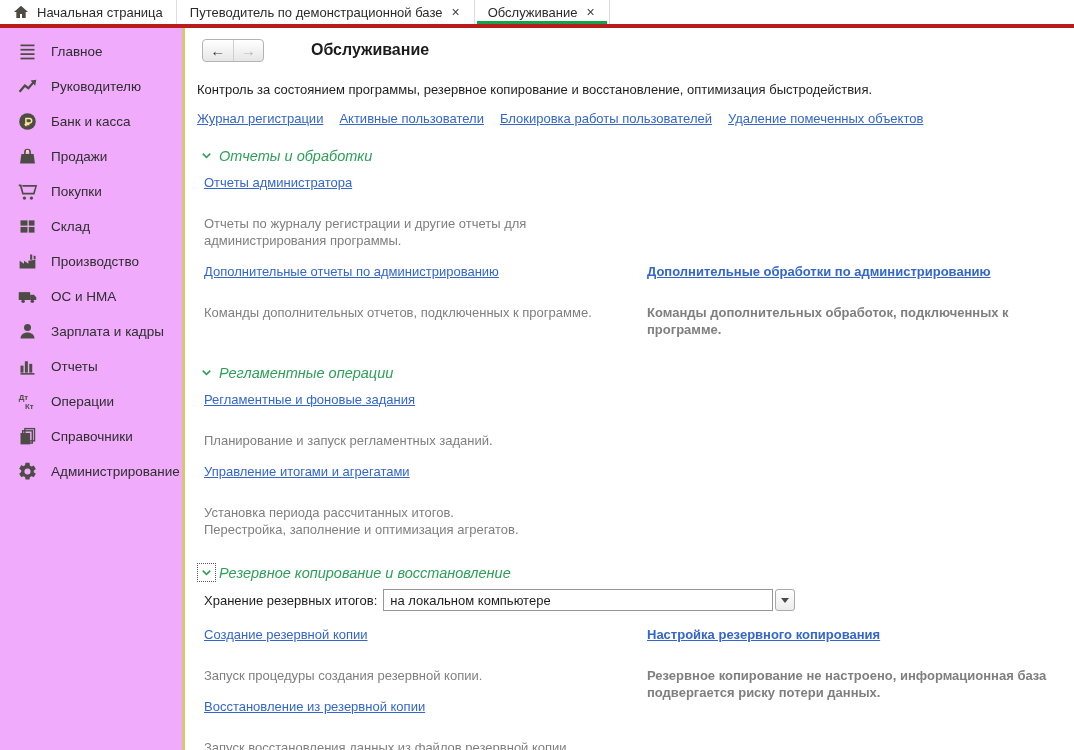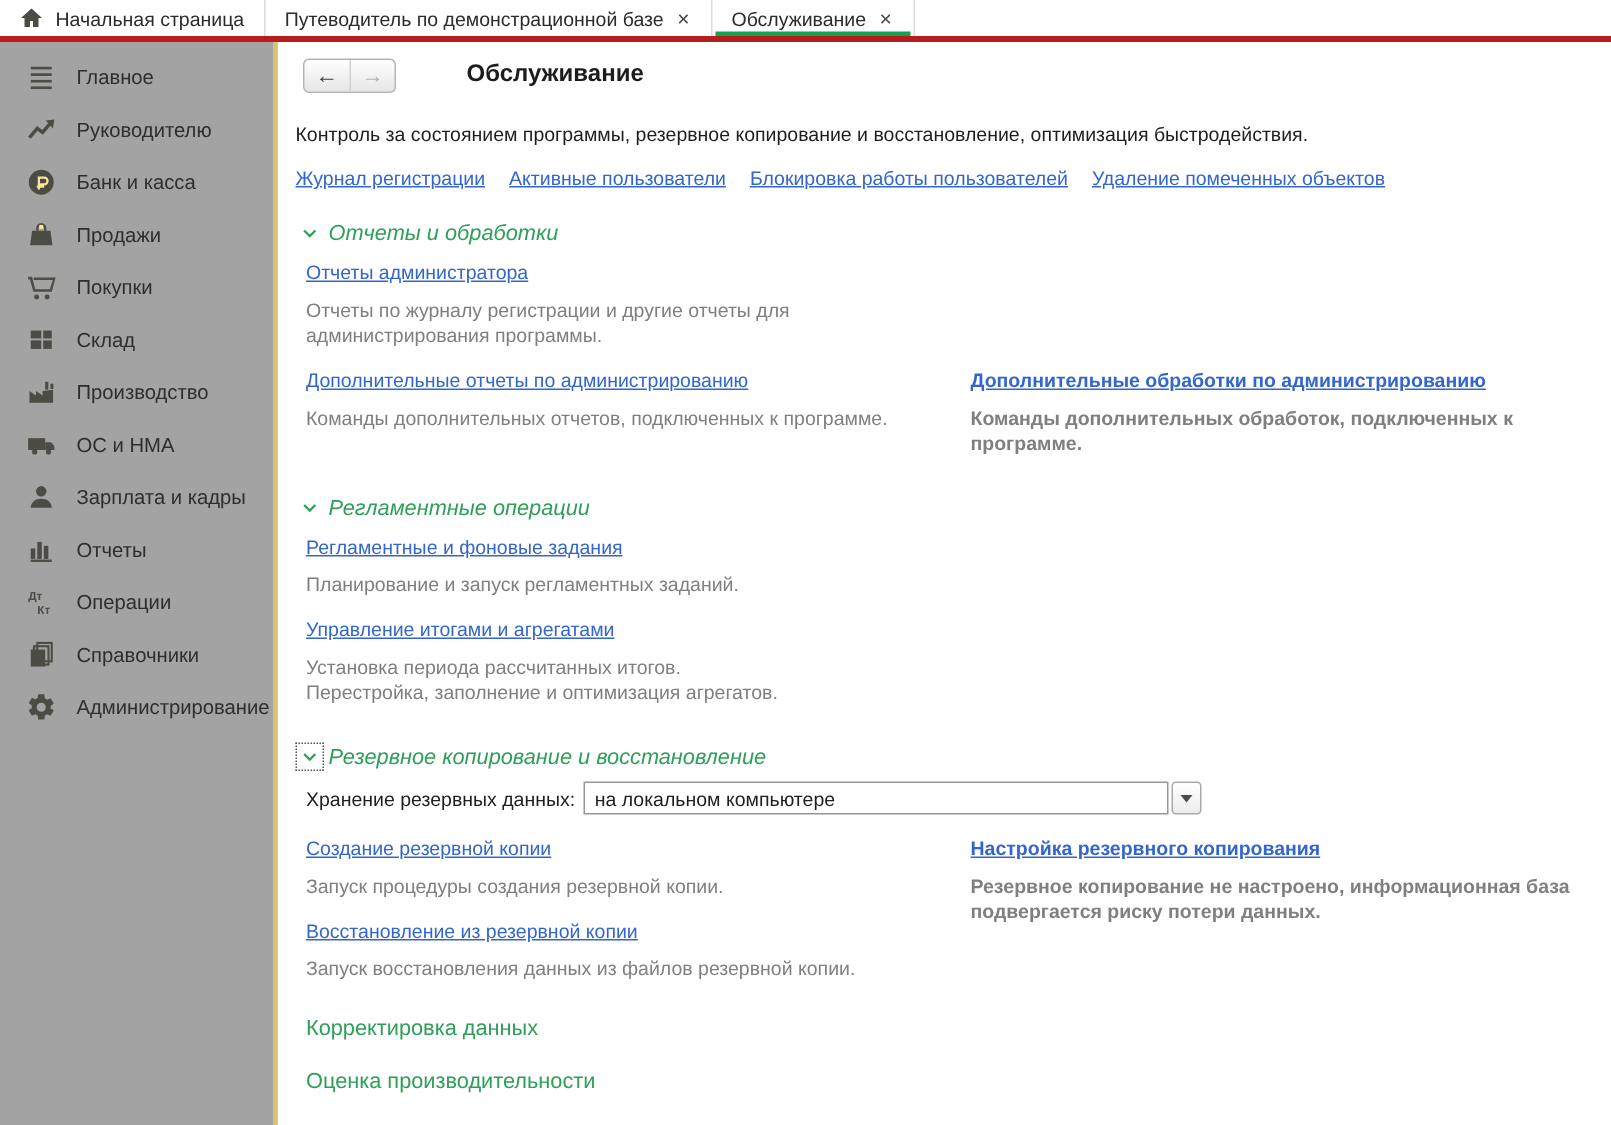--- a/index.html
+++ b/index.html
@@ -14,21 +14,21 @@
     position:relative; cursor:pointer; white-space:nowrap; }
   .tab .close { font-size:14px; color:#444; line-height:1; padding:0 1px; }
   .tab.active::after { content:""; position:absolute; left:2px; right:2px;
     bottom:0; height:3px; background:#10a44f; }
   .home-ico { width:16px; height:16px; }
 
   
   .shell { display:flex; height:722px; }
 
   
-  .sidebar { width:185px; background:#a3a3a3; border-right:3px solid #d9c470;
+  .sidebar { width:185px; background:#f0abfc; border-right:3px solid #d9c470;
     padding-top:6px; flex:none; }
   .side-item { height:35px; display:flex; align-items:center; gap:13px;
     padding-left:17px; font-size:13.5px; color:#2e2e2e; cursor:pointer; }
   .side-item svg { width:21px; height:21px; flex:none; }
   .ic { fill:#4c4c44; stroke:none; }
   .ic-s { fill:none; stroke:#4c4c44; }
 
   
   .content { flex:1; padding:8px 0 0 12px; position:relative; }
   .navrow { display:flex; align-items:center; height:24px; margin-top:2px; }
@@ -45,21 +45,21 @@
   a.lnk { font-size:13px; color:#3366cc; text-decoration:underline; cursor:pointer; }
 
   .sect-head { display:flex; align-items:center; gap:4px; margin-left:1px; cursor:pointer;font-style:italic; }
   .sect-head .chev { width:15px; height:15px; flex:none; }
   .sect-title { font-size:14.5px; color:#2d9f58; }
   .chevbox { display:flex; padding:1px; }
   .chevbox.focused { outline:1px dotted #555; }
 
   .sect-body { margin-left:7px; }
   .blk-link { margin-top:9px; }
-  .desc { margin-top:7px; font-size:13px; color:#7f7f7f; line-height:17px;
+  .desc { margin-top:24px; font-size:13px; color:#7f7f7f; line-height:17px;
     white-space:pre-line; }
   .cols { display:flex; }
   .col-l { width:443px; flex:none; }
   .col-r { flex:1;font-weight:bold; }
 
   .m-t22 { margin-top:21px; }
   .m-t26 { margin-top:26px; }
 
   .storage { display:flex; align-items:center; margin-top:8px; margin-left:7px; }
   .storage-label { font-size:13px; color:#1e1e1e; margin-right:6px; }
@@ -268,21 +268,21 @@
 
     <div class="sect-head m-t26">
       <span class="chevbox focused">
           <svg class="chev" viewBox="0 0 24 24">
             <polyline points="6,9 12,15 18,9" fill="none" stroke="#2d9f58" stroke-width="2.4"></polyline>
           </svg>
         </span>
       <span class="sect-title">Резервное копирование и восстановление</span>
     </div>
     <div class="storage">
-      <span class="storage-label">Хранение резервных данных:</span>
+      <span class="storage-label">Хранение резервных итогов:</span>
       <input class="combo-field" readonly="" value="на локальном компьютере" style="">
       <span class="combo-btn">
           <span class="tri"></span>
         </span>
     </div>
     <div class="sect-body">
       <div class="cols">
         <div class="col-l">
           <div class="blk-link" style="margin-top:14px;"><a class="lnk">Создание резервной копии</a></div>
           <div class="desc">Запуск процедуры создания резервной копии.</div>

